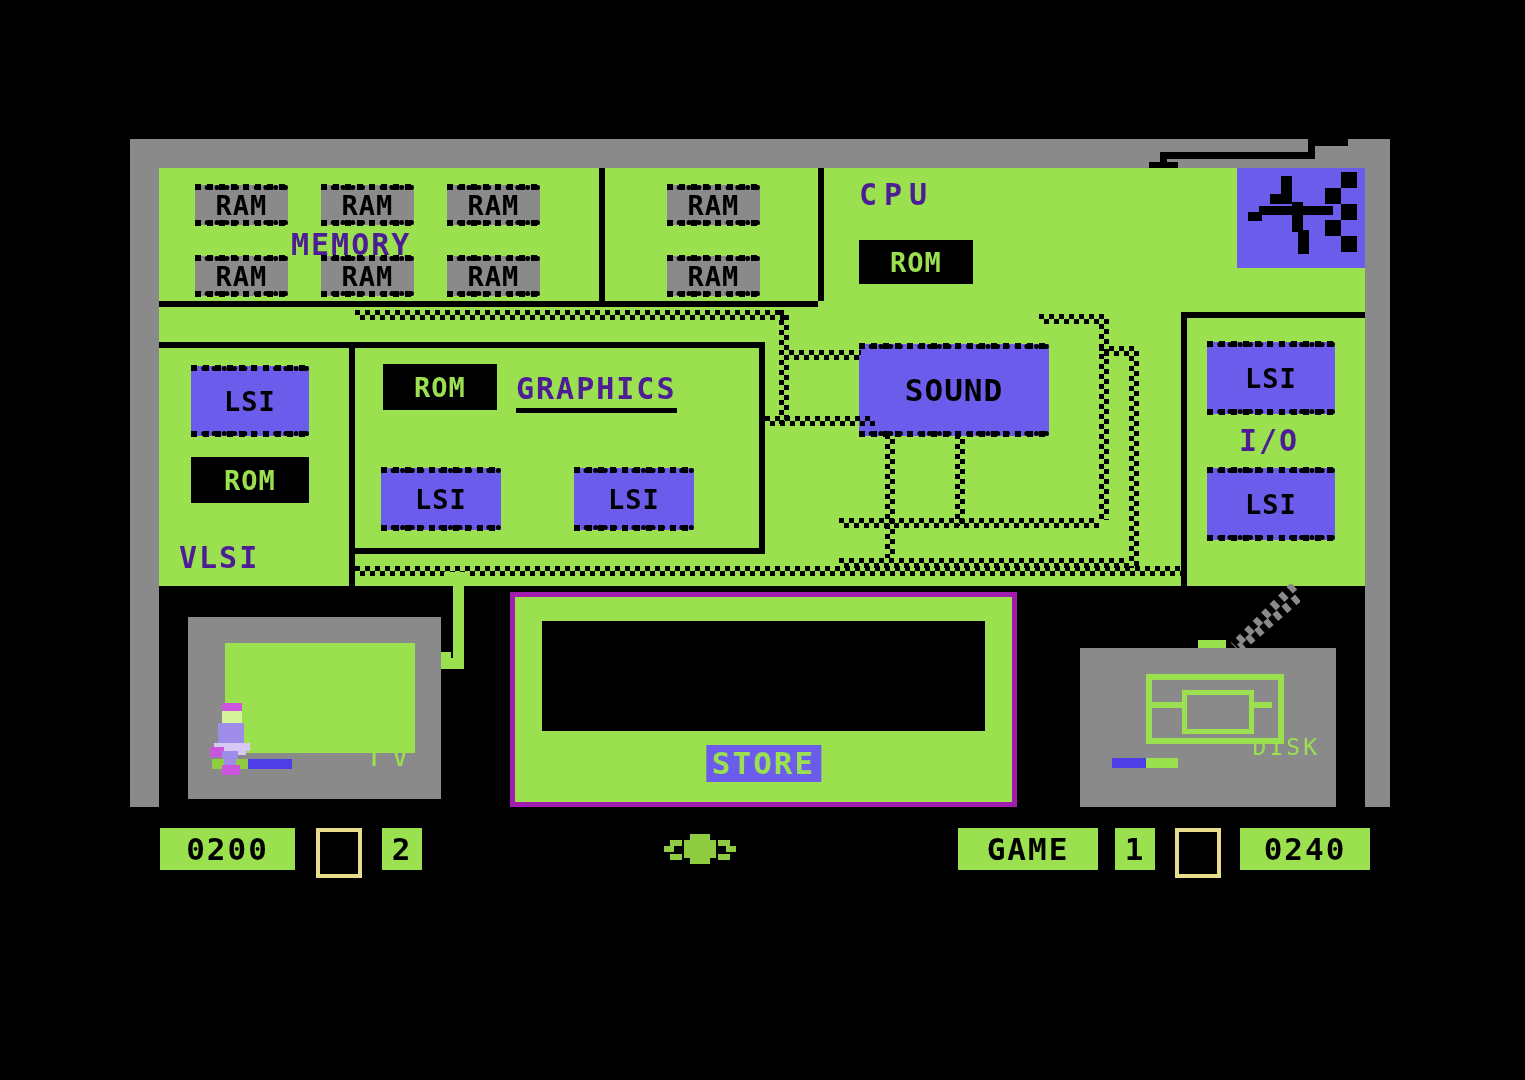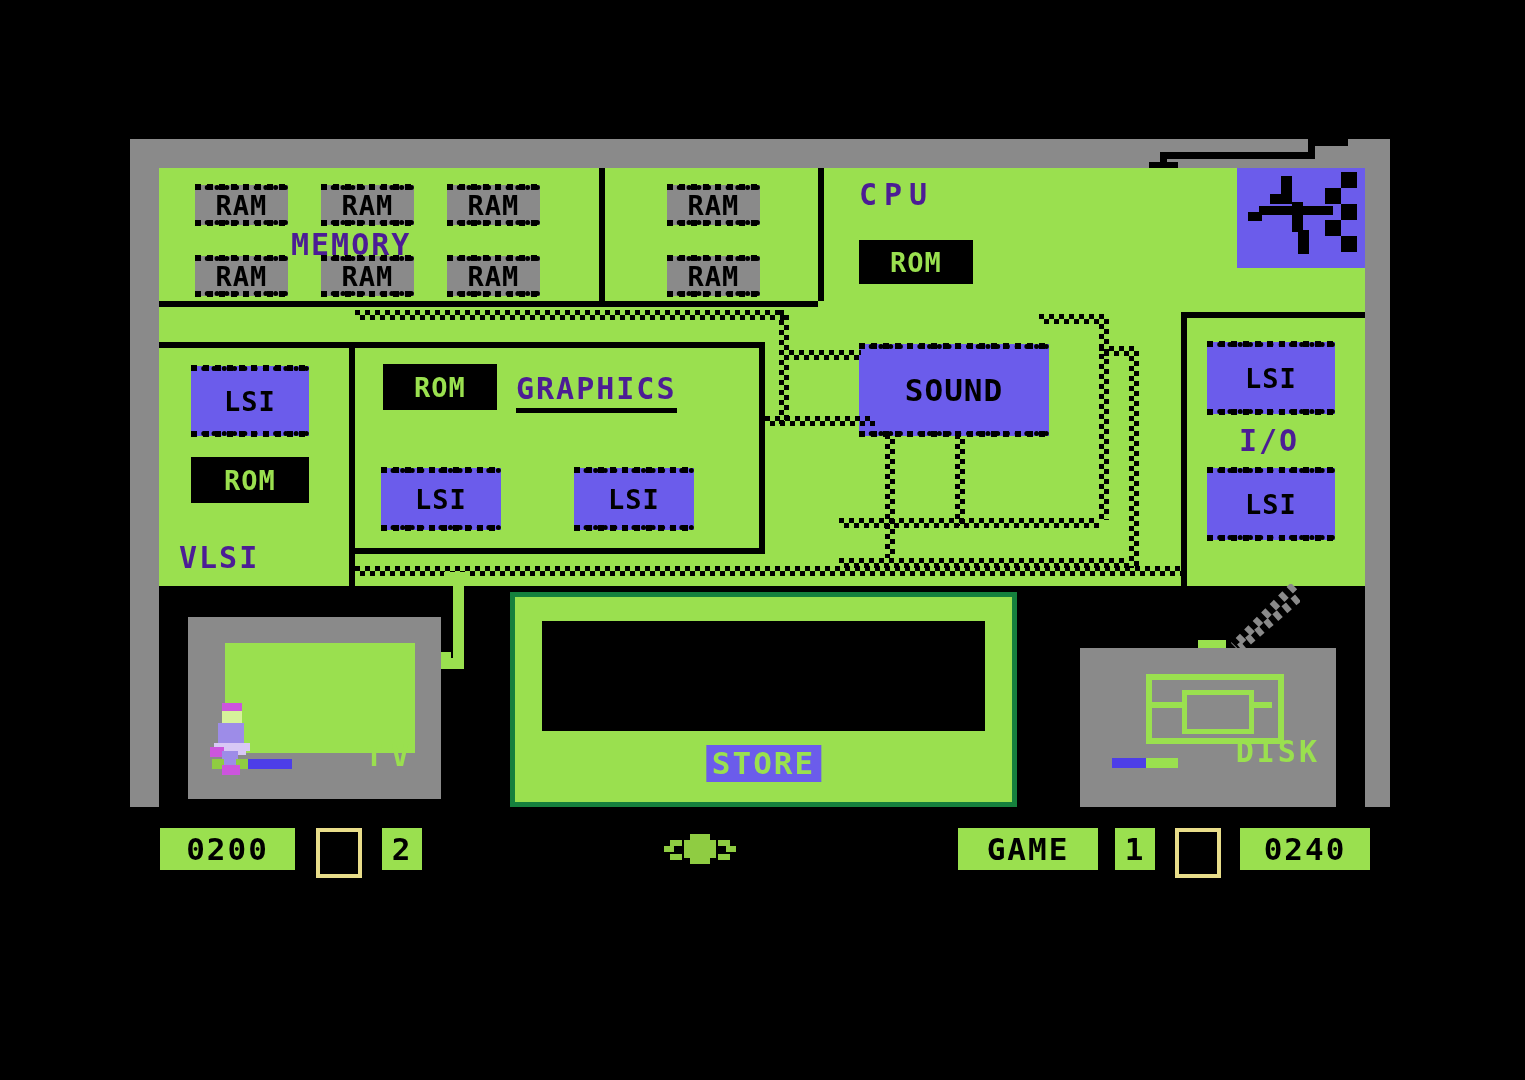--- a/index.html
+++ b/index.html
@@ -56,37 +56,37 @@
 
   
   #powerbox{left:1053px;top:168px;width:184px;height:100px;
             border-left:6px solid #000;border-bottom:6px solid #000;}
   #bluepanel{left:1237px;top:168px;width:128px;height:100px;background:#6b5ceb;}
   .cordseg{background:#000;}
 
   
   #tv{left:188px;top:617px;width:253px;height:182px;background:#8a8a8a;}
   #tvscreen{left:37px;top:26px;width:190px;height:110px;background:#9ae04f;position:absolute;}
-  #tvlabel{position:absolute;right:24px;bottom:26px;color:#9ae04f;font-weight:bold;
+  #tvlabel{position:absolute;right:24px;bottom:26px;color:#9ae04f;font-weight:normal;
            font-size:30px;letter-spacing:8px;text-align:right;}
 
   #store{left:510px;top:592px;width:507px;height:215px;background:#9ae04f;
-         border:5px solid #15803d;}
+         border:5px solid #a21caf;}
   #storehole{position:absolute;left:27px;top:24px;width:443px;height:110px;background:#000;}
   #storelabel{position:absolute;left:50%;transform:translateX(-50%);top:148px;
       background:#6b5ceb;color:#9ae04f;font-weight:bold;font-size:31px;letter-spacing:2px;
       padding:2px 6px;line-height:1.05;}
 
   #disk{left:1080px;top:648px;width:256px;height:159px;background:#8a8a8a;}
   #diskart{position:absolute;left:66px;top:26px;width:126px;height:58px;
            border:6px solid #9ae04f;}
   #diskart:before{content:"";position:absolute;left:-6px;top:22px;width:126px;height:6px;background:#9ae04f;}
   #diskslot{position:absolute;left:30px;top:10px;width:62px;height:34px;border:5px solid #9ae04f;background:#8a8a8a;z-index:2;}
-  #disklabel{position:absolute;right:16px;top:86px;color:#9ae04f;font-weight:bold;
-             font-size:30px;letter-spacing:3px;}
+  #disklabel{position:absolute;right:16px;top:86px;color:#9ae04f;font-weight:normal;
+             font-size:23px;letter-spacing:3px;}
   #diskled{position:absolute;left:32px;top:110px;width:34px;height:10px;background:#4d3ee8;}
   #diskled2{position:absolute;left:66px;top:110px;width:32px;height:10px;background:#9ae04f;}
 
   
   #player{position:absolute;left:22px;top:86px;width:44px;height:72px;}
   .px{position:absolute;}
 
   
   #status{position:absolute;left:0;top:828px;width:1525px;height:52px;}
   .sbox{position:absolute;top:0;height:42px;background:#9ae04f;color:#000;

